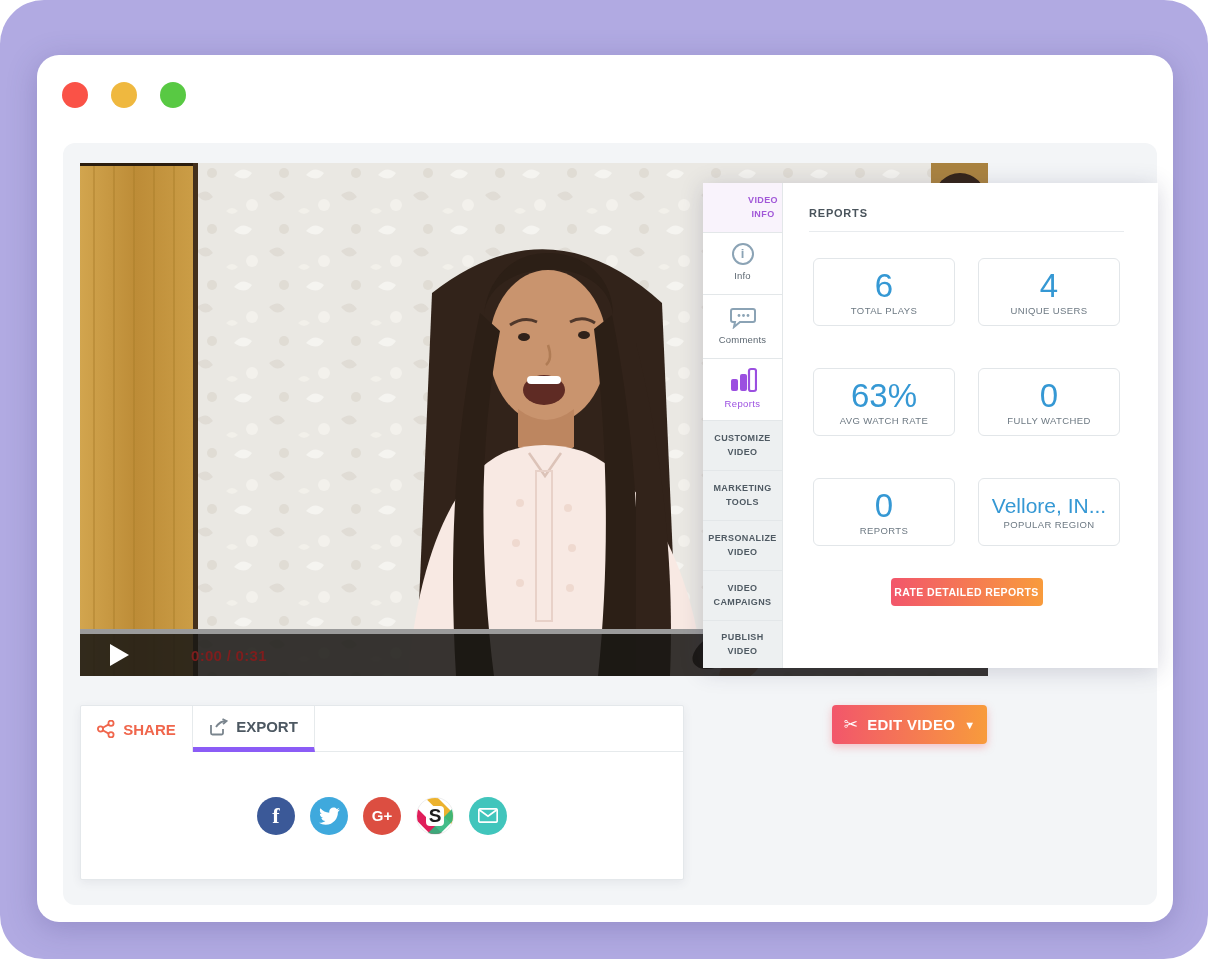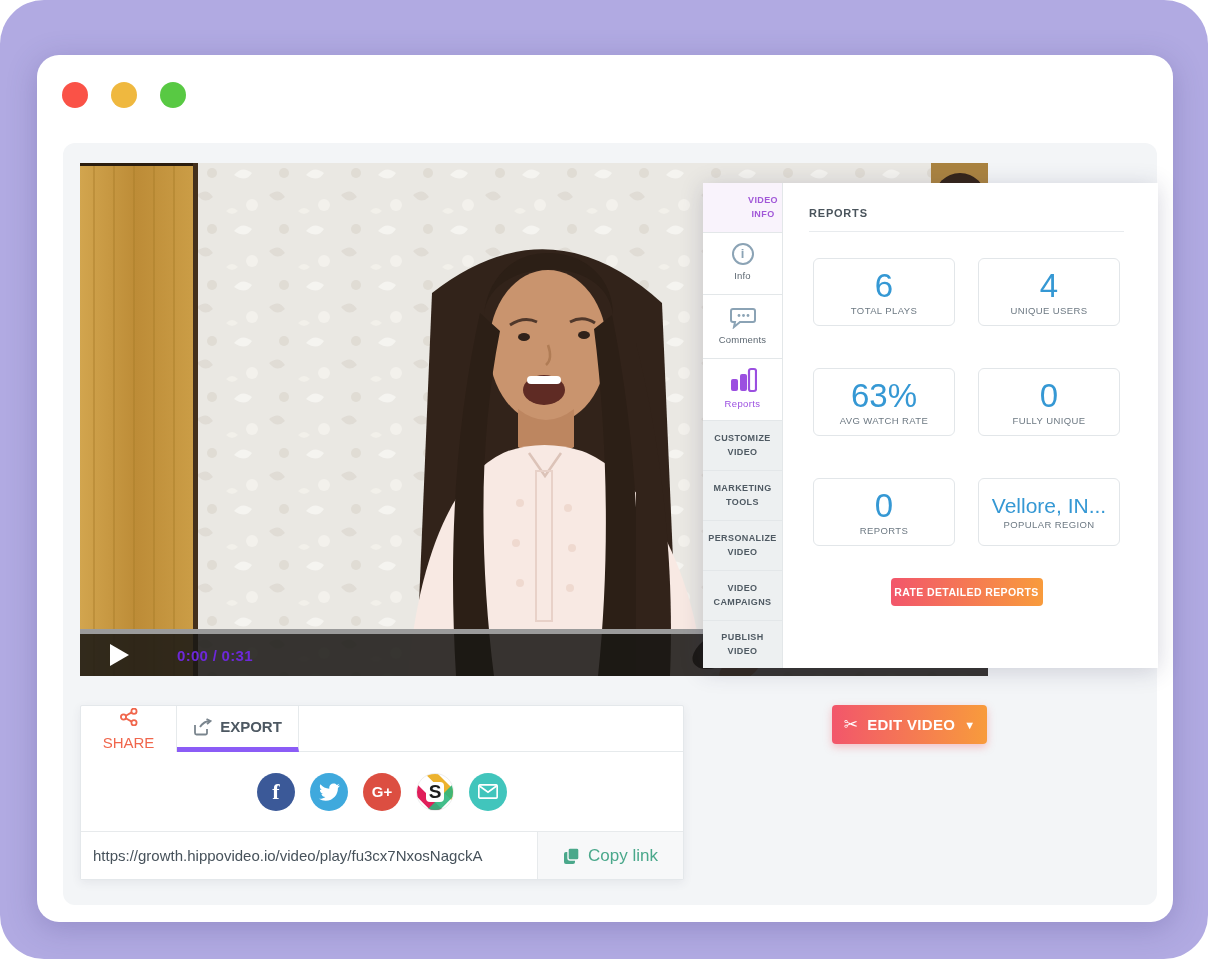--- a/index.html
+++ b/index.html
@@ -20,21 +20,21 @@
     background:#f3f5f7; border-radius:12px; }
 
   
   .video-player { position:absolute; left:43px; top:108px; width:908px; height:513px; overflow:hidden; background:#e9e7e2; }
   .video-scene { position:absolute; inset:0; display:block; }
   .video-progress { position:absolute; left:0; right:0; bottom:42px; height:5px; background:#9b9b9b; }
   .video-controls { position:absolute; left:0; right:0; bottom:0; height:42px;
     background:rgba(26,24,21,.87); display:flex; align-items:center; }
   .play-button { margin-left:30px; width:0; height:0; border-top:11px solid transparent;
     border-bottom:11px solid transparent; border-left:19px solid #ffffff; cursor:pointer; }
-  .video-time { margin-left:48px; color:#6d28d9; font-size:15px; font-weight:600; letter-spacing:.3px; }
+  .video-time { margin-left:62px; color:#7f1d1d; font-size:15px; font-weight:600; letter-spacing:.3px; }
 
   
   .reports-panel { position:absolute; left:666px; top:128px; width:455px; height:485px;
     background:#ffffff; box-shadow:0 3px 22px rgba(50,50,90,.20); display:flex; }
   .tab-strip { width:80px; border-right:1px solid #e3e7e9; display:flex; flex-direction:column; }
   .tab-item { border-bottom:1px solid #e3e7e9; display:flex; flex-direction:column; align-items:center;
     justify-content:center; text-align:center; cursor:pointer; padding:4px 10px; }
   .tab-item .tab-label { font-size:9px; font-weight:bold; letter-spacing:.4px; color:#4f5a63; line-height:1.5; }
   .tab-video-info { height:50px; background:#f9f3fc; }
   .tab-video-info .tab-label { color:#a158d8;margin-left:41px; }
@@ -63,21 +63,21 @@
     background:linear-gradient(90deg,#f2566b,#f89b3c); border-radius:4px; color:#fff;
     font-family:"Liberation Sans",sans-serif; font-size:10.5px; font-weight:bold; letter-spacing:.4px; }
 
   
   .share-panel { position:absolute; left:43px; top:650px; width:604px; height:175px;
     background:#ffffff; border:1px solid #e4e8eb; border-radius:2px; box-shadow:0 3px 10px rgba(60,60,90,.08);
     display:flex; flex-direction:column; }
   .share-tabs { display:flex; height:46px; flex:none; }
   .share-tab { display:flex; align-items:center; justify-content:center; gap:8px; cursor:pointer;
     font-size:15px; }
-  .share-tab.active { width:96px; border-right:1px solid #e6eaec; color:#f0664c; font-weight:normal;flex-direction:column; }
+  .share-tab.active { width:112px; border-right:1px solid #e6eaec; color:#f0664c; font-weight:bold; }
   .share-tab.inactive { width:122px; border-right:1px solid #e6eaec; border-bottom:5px solid #8b5cf6; color:#4d5862; font-weight:bold; }
   .share-tabs .tab-filler { flex:1; border-bottom:1px solid #e6eaec; }
   .social-row { flex:1; display:flex; align-items:center; justify-content:center; gap:15px; }
   .social-circle { width:38px; height:38px; border-radius:50%; display:flex; align-items:center;
     justify-content:center; cursor:pointer; color:#fff; font-weight:bold; position:relative; overflow:hidden; }
   .social-facebook { background:#3b5998; font-size:22px; font-family:"Liberation Serif",serif; }
   .social-twitter { background:#3fa9dd; }
   .social-google { background:#dc4e41; font-size:15px; }
   .social-slack { background:#ffffff; border:1px solid #eee; color:#1d1d1d; font-size:19px; }
   .social-slack .stripe { position:absolute; width:54px; height:9px; }
@@ -243,21 +243,21 @@
           <div class="stat-card">
             <div class="stat-value">4</div>
             <div class="stat-label">UNIQUE USERS</div>
           </div>
           <div class="stat-card">
             <div class="stat-value">63%</div>
             <div class="stat-label">AVG WATCH RATE</div>
           </div>
           <div class="stat-card">
             <div class="stat-value">0</div>
-            <div class="stat-label">FULLY UNIQUE</div>
+            <div class="stat-label">FULLY WATCHED</div>
           </div>
           <div class="stat-card">
             <div class="stat-value">0</div>
             <div class="stat-label">REPORTS</div>
           </div>
           <div class="stat-card">
             <div class="stat-value small">Vellore, IN...</div>
             <div class="stat-label">POPULAR REGION</div>
           </div>
         </div>
@@ -307,30 +307,20 @@
           <span style="position:relative; z-index:2; background:#fff; border-radius:4px; padding:0 3px; line-height:20px;">S</span>
         </div>
         <div class="social-circle social-email">
           <svg width="20" height="15" viewBox="0 0 20 15">
             <rect x="0.8" y="0.8" width="18.4" height="13.4" rx="1.5" fill="none" stroke="#ffffff" stroke-width="1.7"></rect>
             <path d="M1.5 2 L10 8.2 L18.5 2" fill="none" stroke="#ffffff" stroke-width="1.7"></path>
           </svg>
         </div>
       </div>
 
-      <div class="url-row">
-        <input class="url-input" readonly="" value="https://growth.hippovideo.io/video/play/fu3cx7NxosNagckA" style="">
-        <div class="copy-link">
-          <svg width="18" height="18" viewBox="0 0 18 18">
-            <rect x="1" y="5" width="11" height="12" rx="2" fill="#4aa88b"></rect>
-            <rect x="5" y="1" width="11" height="12" rx="2" fill="#4aa88b" stroke="#f7f8f9" stroke-width="1.4"></rect>
-          </svg>
-          <span>Copy link</span>
-        </div>
-      </div>
     </div>
 
     <button class="edit-video-button">
       <span class="scissors-glyph">✂</span>
       <span>EDIT VIDEO</span>
       <span class="caret-glyph">▼</span>
     </button>
 
   </div>
 </div>

